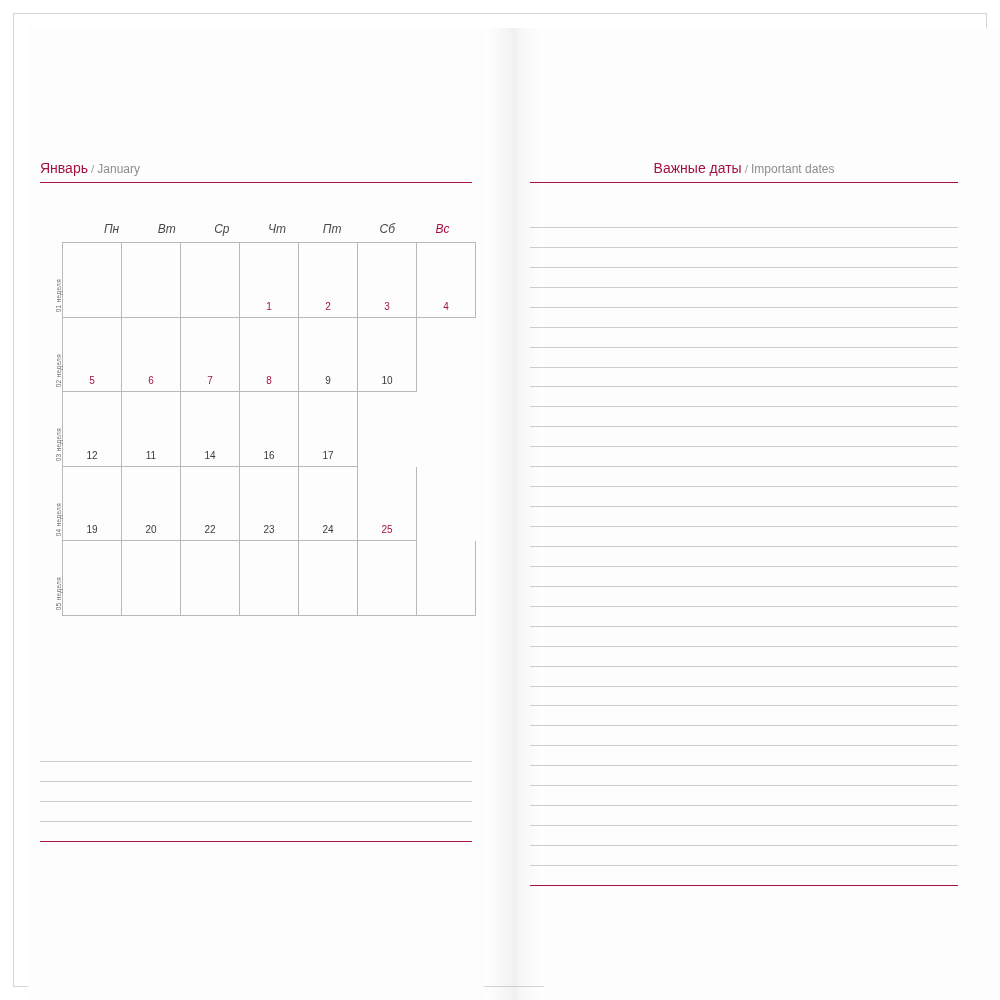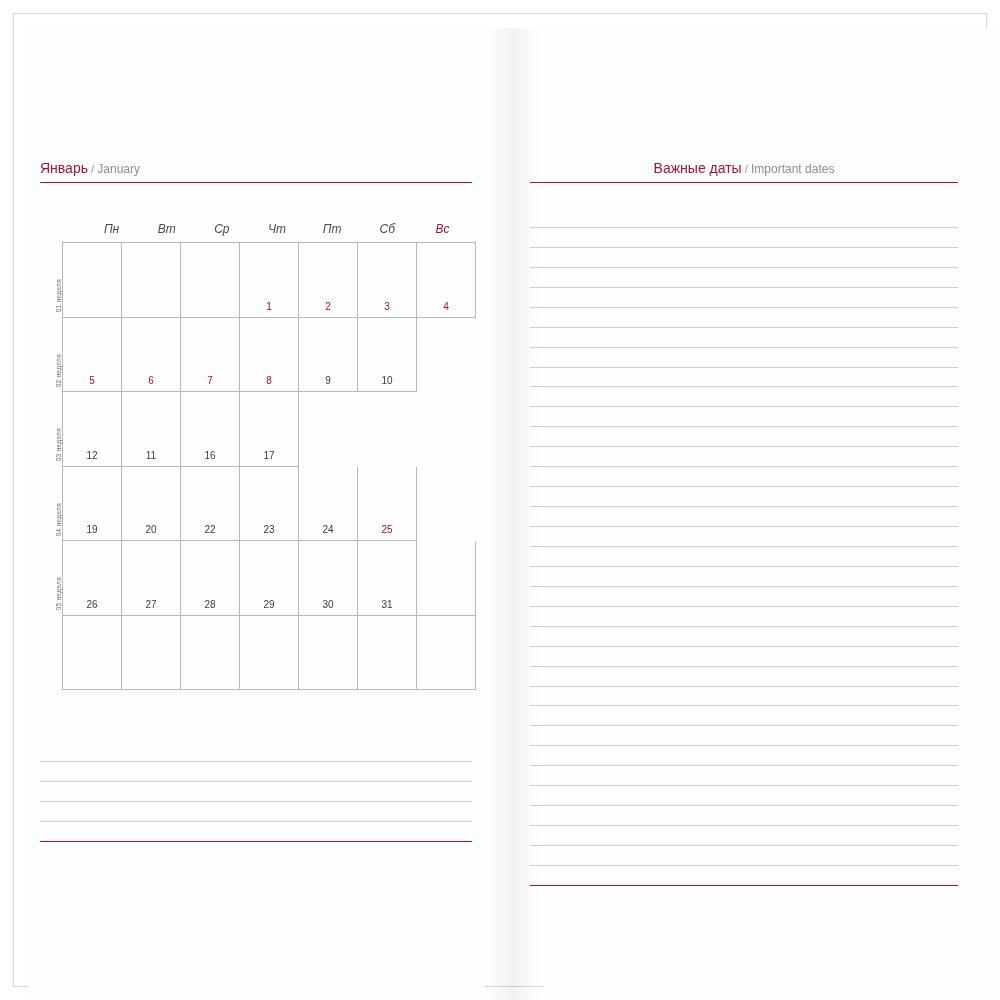--- a/index.html
+++ b/index.html
@@ -289,20 +289,23 @@
           </div>
 
           <div class="row">
             <div class="cell">
                 <div class="num">12</div>
               </div>
             <div class="cell">
                 <div class="num">11</div>
               </div>
             <div class="cell">
+                <div class="num">14</div>
+              </div>
+            <div class="cell">
                 <div class="num">16</div>
               </div>
             <div class="cell">
                 <div class="num">17</div>
               </div>
           </div>
 
           <div class="row">
             <div class="cell">
                 <div class="num">19</div>
@@ -317,43 +320,20 @@
                 <div class="num">23</div>
               </div>
             <div class="cell">
                 <div class="num">24</div>
               </div>
             <div class="cell red">
                 <div class="num">25</div>
               </div>
           </div>
 
-          <div class="row">
-            <div class="cell">
-                <div class="num">26</div>
-              </div>
-            <div class="cell">
-                <div class="num">27</div>
-              </div>
-            <div class="cell">
-                <div class="num">28</div>
-              </div>
-            <div class="cell">
-                <div class="num">29</div>
-              </div>
-            <div class="cell">
-                <div class="num">30</div>
-              </div>
-            <div class="cell">
-                <div class="num">31</div>
-              </div>
-            <div class="cell">
-                <div class="num"></div>
-              </div>
-          </div>
 
           <div class="row">
             <div class="cell">
                 <div class="num"></div>
               </div>
             <div class="cell">
                 <div class="num"></div>
               </div>
             <div class="cell">
                 <div class="num"></div>

